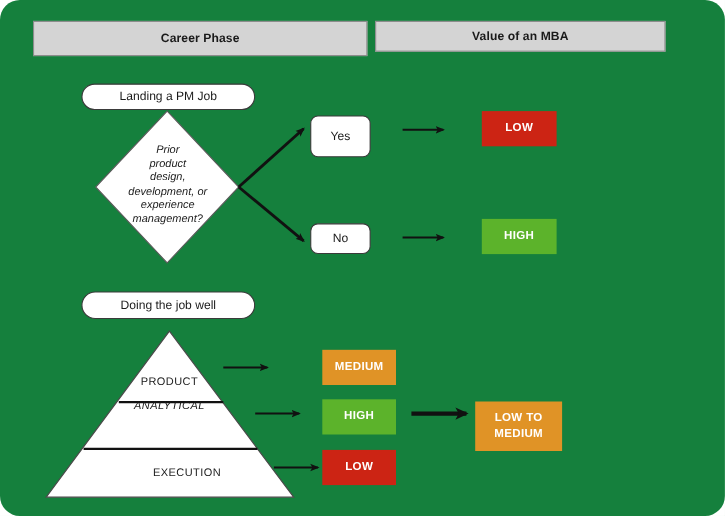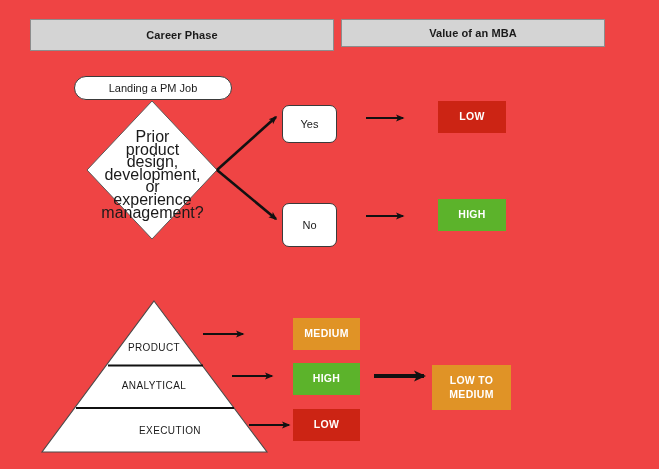--- a/index.html
+++ b/index.html
@@ -67,21 +67,21 @@
     background: #ffffff;
     border: 1px solid #3a3a3a;
     border-radius: 7px;
     display: flex;
     align-items: center;
     justify-content: center;
     font-size: 11px;
     color: #1a1a1a;
   }
   #branch-yes { left: 282px; top: 105px; width: 55px; height: 38px; }
-  #branch-no  { left: 282px; top: 203px; width: 55px; height: 44px; }
+  #branch-no  { left: 282px; top: 203px; width: 55px; height: 28px; }
 
   
   .value-chip {
     position: absolute;
     box-sizing: border-box;
     display: flex;
     align-items: center;
     justify-content: center;
     text-align: center;
     font-size: 10.5px;
@@ -100,39 +100,40 @@
   
   .tier-label {
     position: absolute;
     font-size: 10px;
     color: #1a1a1a;
     letter-spacing: 0.4px;
     white-space: nowrap;
     text-align: center;
   }
   #tier-product    { left: 100px; top: 342px; width: 108px; }
-  #tier-analytical { left:  90px; top: 380px; width: 128px; }
+  #tier-analytical { left:  90px; top: 364px; width: 128px; font-style: italic; }
   #tier-execution  { left:  101px; top: 425px; width: 138px; }
 
   
   #diamond-text {
     position: absolute;
     left: 96px;
     top: 131px;
     width: 113px;
     text-align: center;
-    font-size: 16px;
+    font-size: 10px;
     line-height: 12.6px;
     color: #1a1a1a;
+    font-style: italic;
   }
 </style>
 </head>
 <body>
 
-<div id="diagram-root" style="background: #ef4444;">
+<div id="diagram-root" style="background: #15803d; border-radius: 18px;">
 
   <svg class="layer" viewBox="0 0 659 469">
     <defs>
       <marker id="arrow-thin" markerWidth="9" markerHeight="9" refX="7" refY="4" orient="auto" markerUnits="userSpaceOnUse">
         <path d="M0,0.6 L8.5,4 L0,7.4 L2,4 Z" fill="#111111"></path>
       </marker>
       <marker id="arrow-bold" markerWidth="13" markerHeight="13" refX="10" refY="6" orient="auto" markerUnits="userSpaceOnUse">
         <path d="M0,0.5 L12,6 L0,11.5 L3,6 Z" fill="#111111"></path>
       </marker>
     </defs>
@@ -170,20 +171,21 @@
     <div>experience</div>
     <div>management?</div>
   </div>
 
   <div class="branch-box" id="branch-yes">Yes</div>
   <div class="branch-box" id="branch-no">No</div>
 
   <div class="value-chip" id="chip-low-top" style="background-color: rgb(204, 36, 20);">LOW</div>
   <div class="value-chip" id="chip-high-top" style="background-color: rgb(92, 179, 43);">HIGH</div>
 
+  <div class="pill" id="pill-doing">Doing the job well</div>
 
   <div class="tier-label" id="tier-product">PRODUCT</div>
   <div class="tier-label" id="tier-analytical">ANALYTICAL</div>
   <div class="tier-label" id="tier-execution">EXECUTION</div>
 
   <div class="value-chip" id="chip-medium" style="background-color: rgb(224, 147, 38);">MEDIUM</div>
   <div class="value-chip" id="chip-high-mid" style="background-color: rgb(92, 179, 43);">HIGH</div>
   <div class="value-chip" id="chip-low-bot" style="background-color: rgb(204, 36, 20);">LOW</div>
 
   <div class="value-chip" id="chip-summary" style="background-color: rgb(224, 147, 38);">

